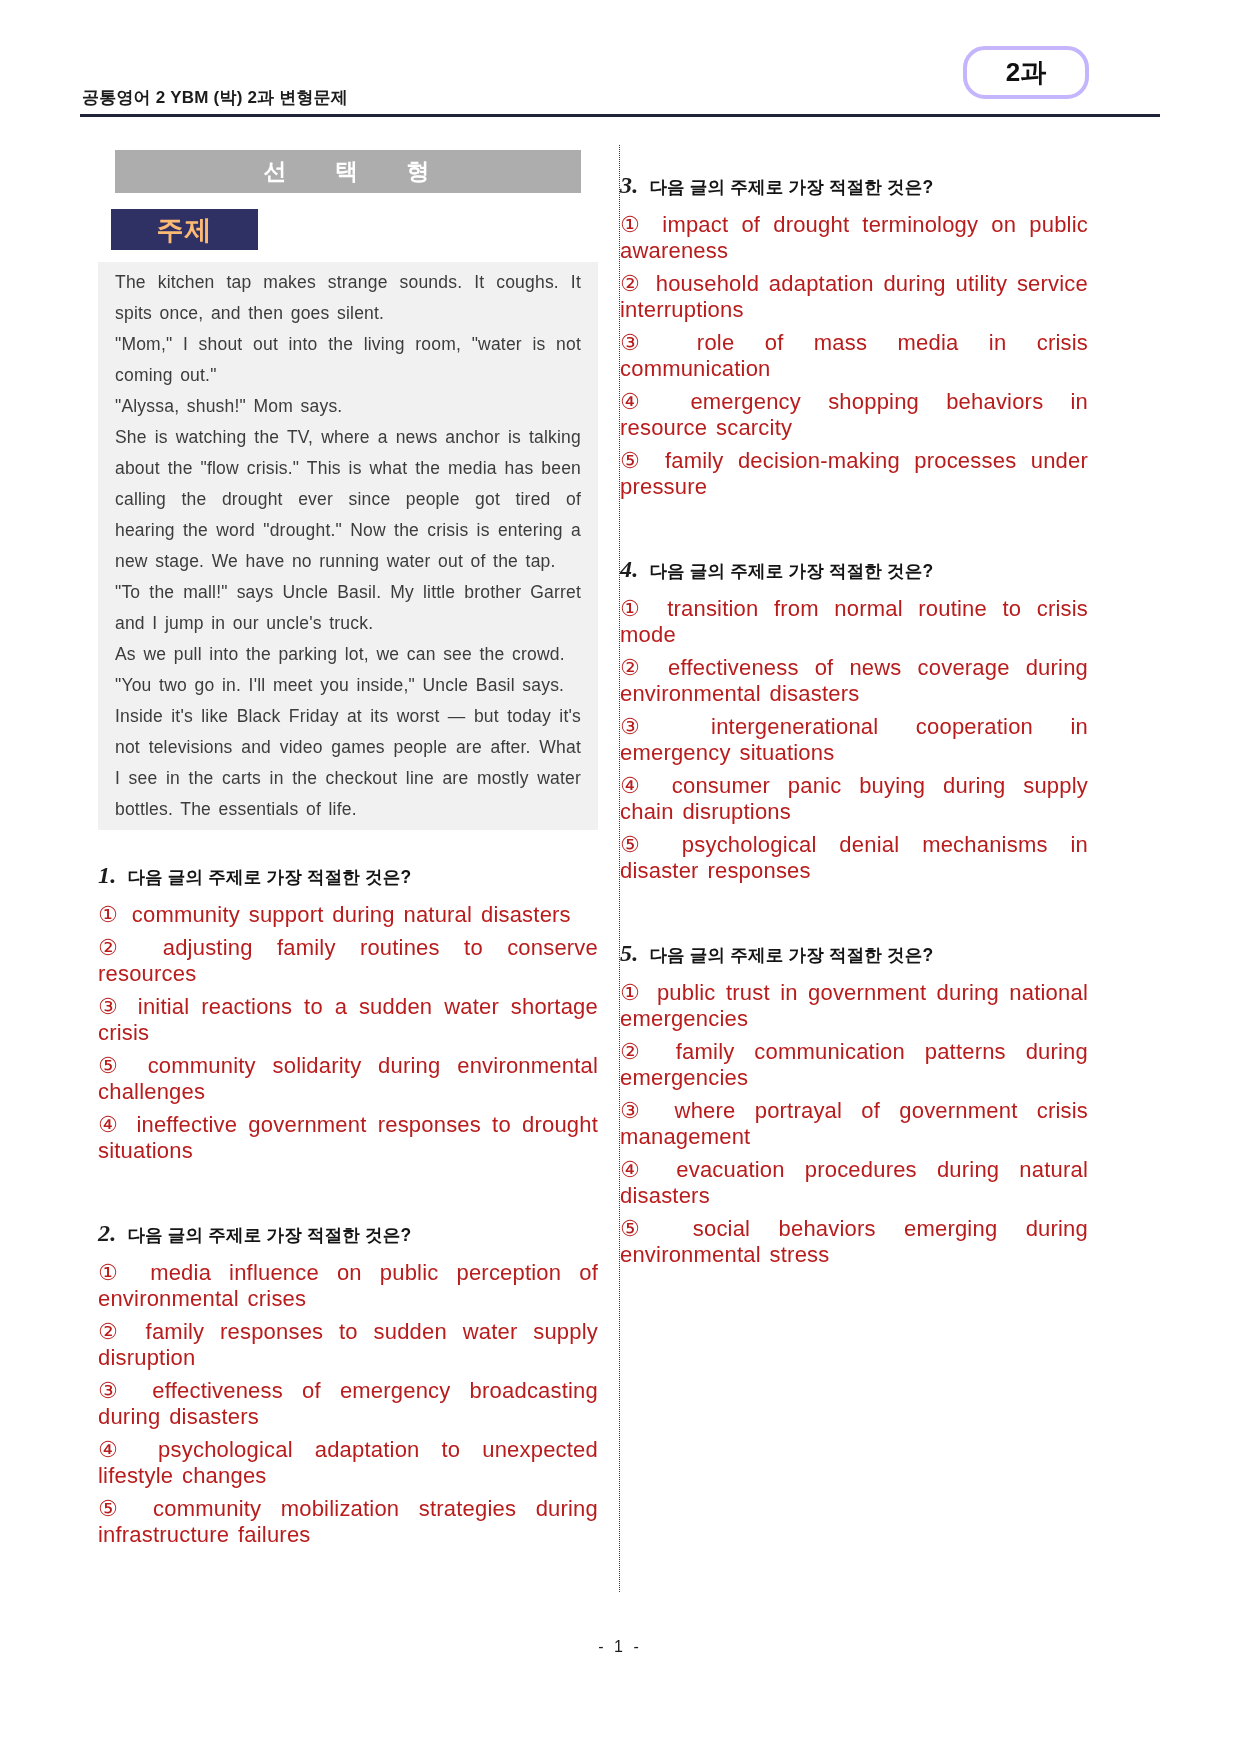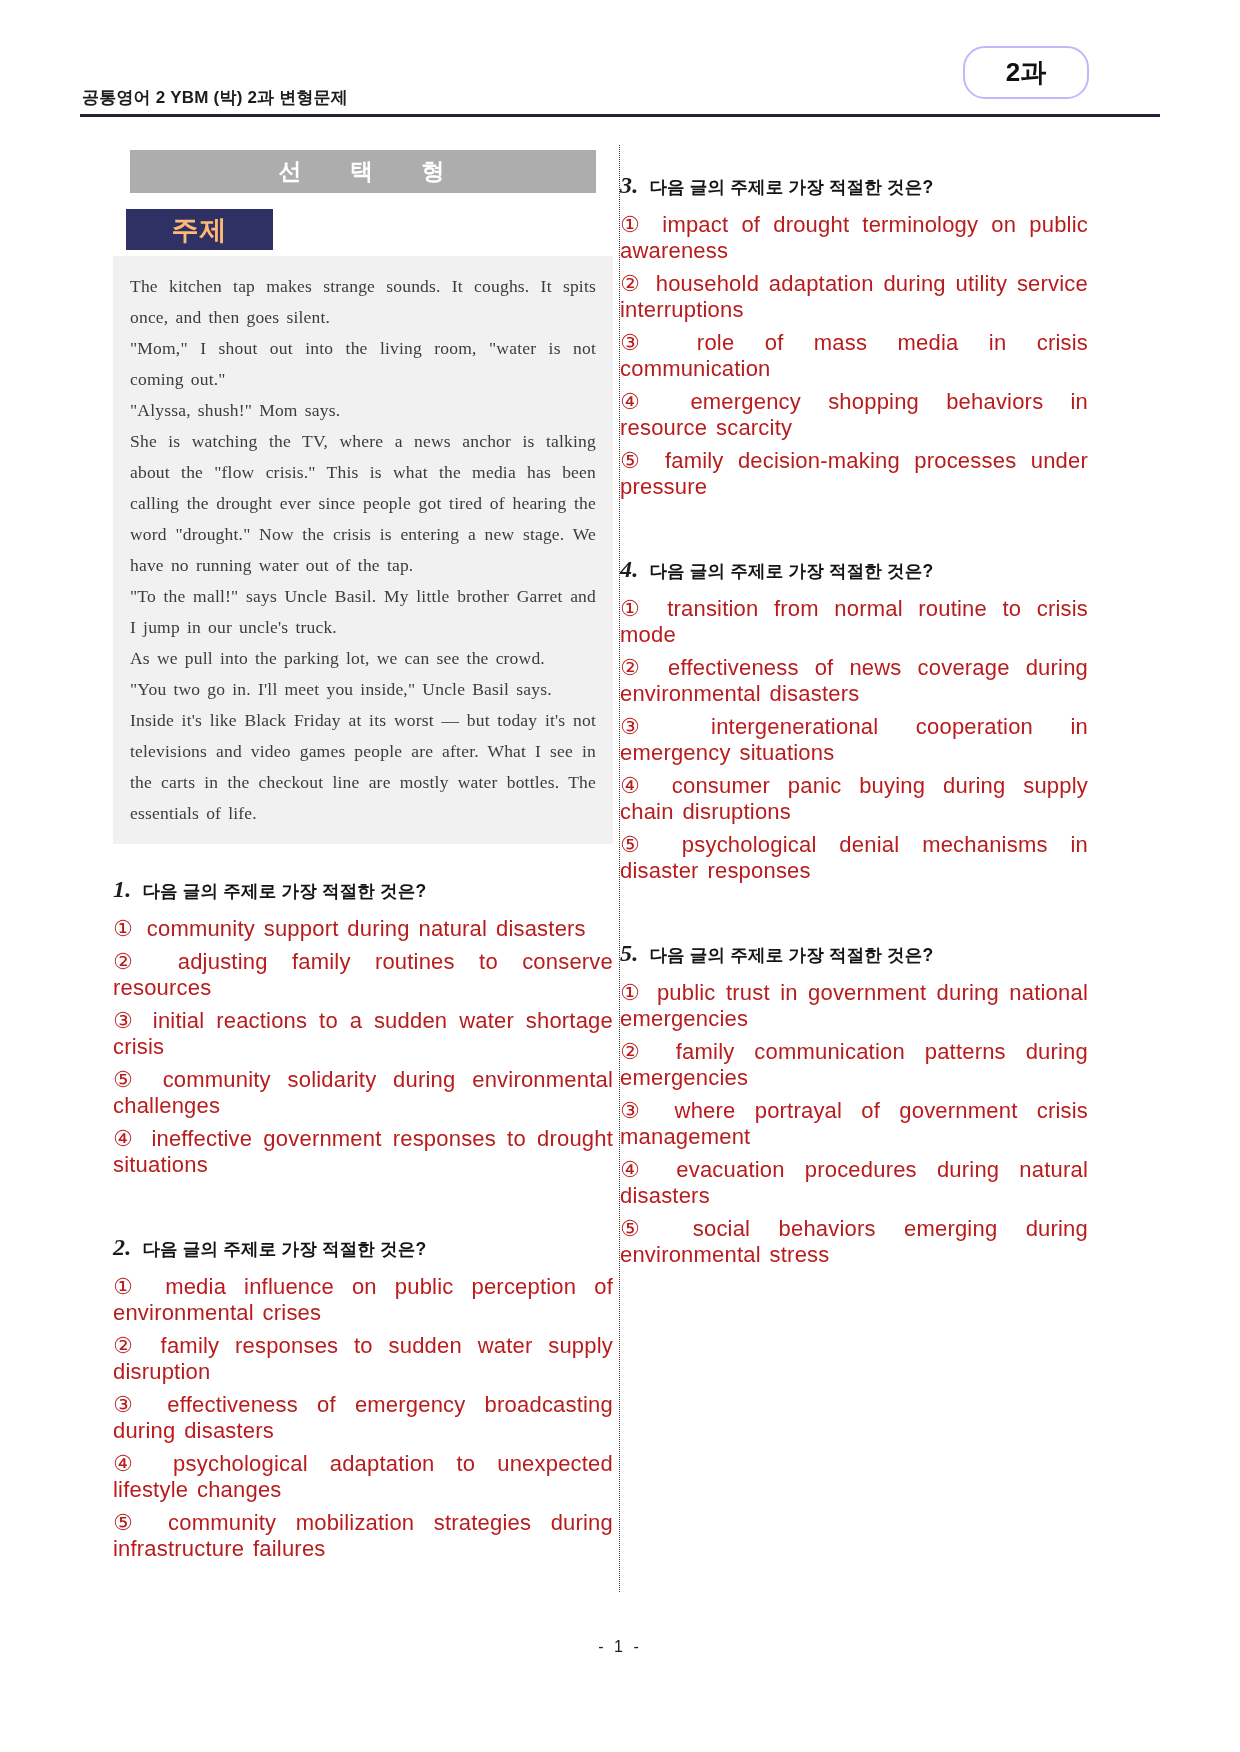--- a/index.html
+++ b/index.html
@@ -12,64 +12,63 @@
     overflow:hidden;
   }
   .header-title{
     position:absolute; left:82px; top:86px;
     font-size:17px; font-weight:bold; color:#1c1c1c;
     letter-spacing:0.2px;
   }
   .lesson-badge{
     position:absolute; left:963px; top:46px;
     width:126px; height:53px;
-    border:2px solid #c4b5fd; border-radius:22px;
+    border:4px solid #c4b5fd; border-radius:22px;
     display:flex; align-items:center; justify-content:center;
     font-size:26px; font-weight:bold; color:#111;
     box-sizing:border-box; background:#fff;
   }
   .header-rule{
     position:absolute; left:80px; top:114px;
     width:1080px; height:3px;
     background:var(--rule-dark,#20243a);
   }
   .col-divider{
     position:absolute; left:619px; top:145px;
     height:1447px; width:0;
     border-left:1px dotted #3a3a3a;
   }
   .col{ position:absolute; top:150px; }
-  .col-left{ left:113px; width:500px; }
+  .col-left{ left:98px; width:500px; }
   .col-right{ left:620px; width:468px; }
 
   .banner{
     margin-left:17px; width:466px; height:43px;
     background:var(--banner-gray,#adadad);
     color:#ffffff; font-size:23px; font-weight:bold;
     display:flex; align-items:center; justify-content:center;
     word-spacing:36px; letter-spacing:3px;
     box-sizing:border-box;
   }
   .category{
     margin:16px 0 0 13px; width:147px; height:41px;
     background:var(--accent-navy,#2f3064);
     color:#fdba74; font-size:27px; font-weight:bold;
     display:flex; align-items:center; justify-content:center;
     letter-spacing:1px;
   }
   .passage{
-    margin-top:6px;
+    margin-top:12px;
     background:var(--passage-bg,#f1f1f1);
-    padding:15px 17px;
+    padding:5px 17px;
     font-size:17.5px; line-height:31px;
     color:#3c3c3c;
     text-align:justify;
     word-spacing:2.5px; letter-spacing:0.2px;
     box-sizing:border-box;
-    font-family:Liberation Serif, serif;
   }
   .passage p{ margin:0; }
 
   .question{ margin-top:56px; }
   .col-left .question:first-child{ margin-top:32px; }
   .col-right .question:first-child{ margin-top:22px; }
   .q-header{
     font-size:17.5px; font-weight:bold; color:#141414;
     letter-spacing:0.2px;
   }

